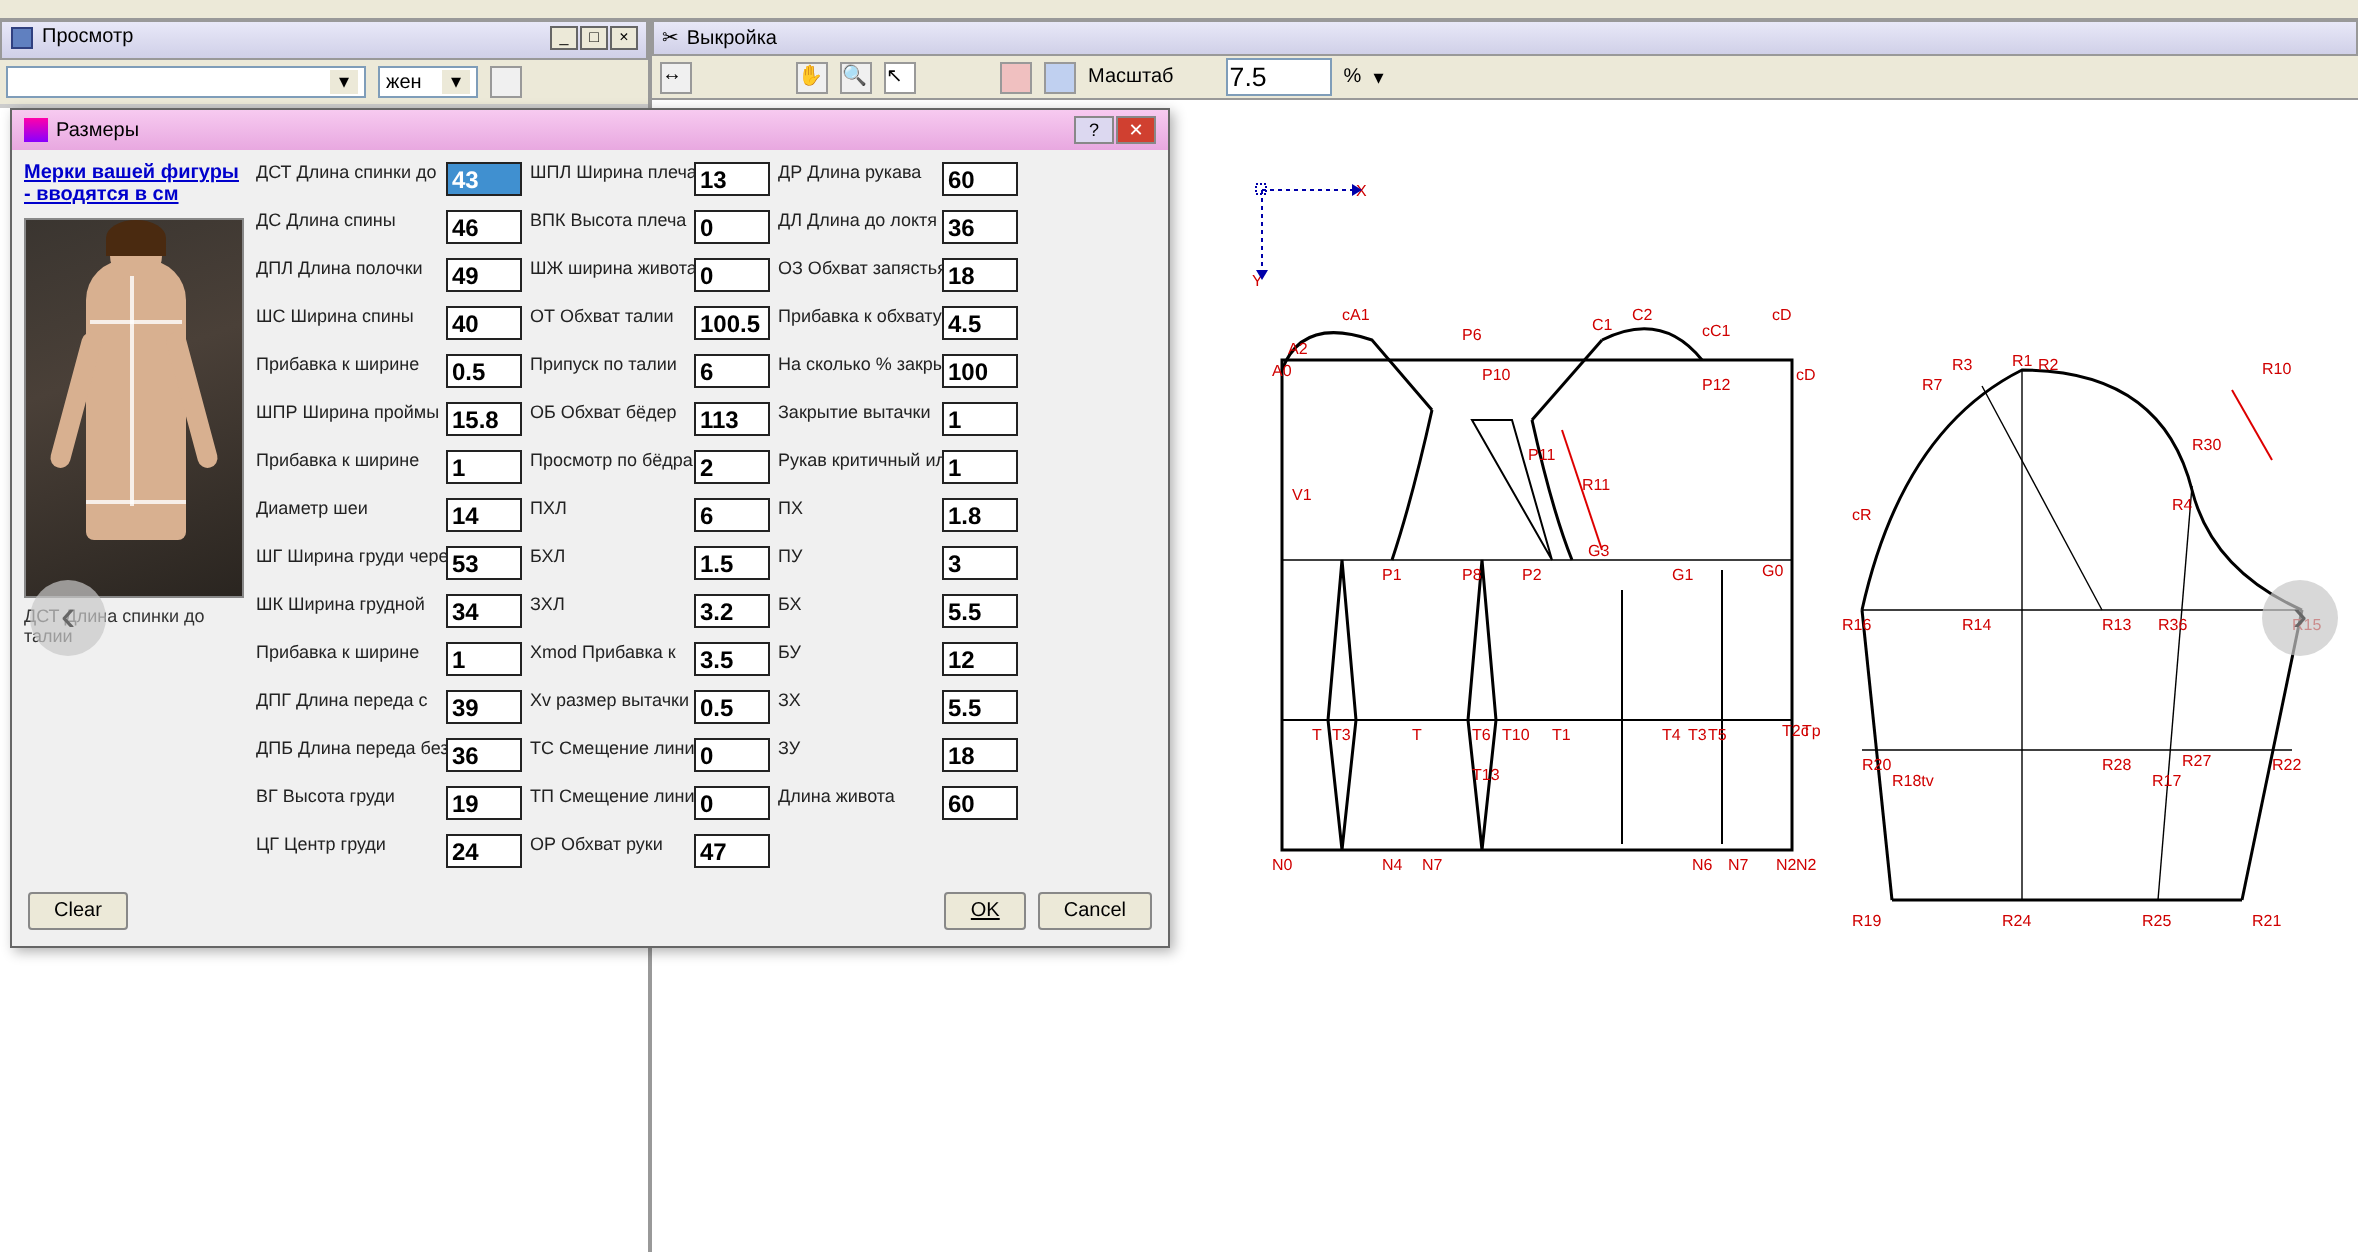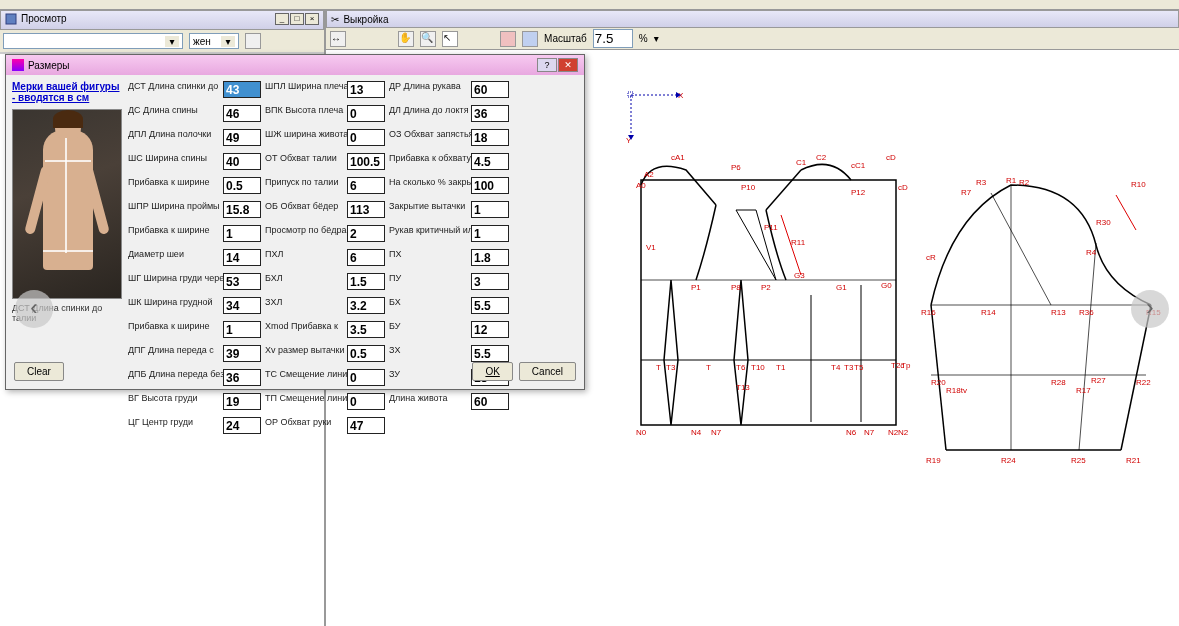--- a/index.html
+++ b/index.html
@@ -101,36 +101,37 @@
   gap: 6px;
   height: 22px;
 }
 .tool-icon {
   width: 16px; height: 16px;
   border: 1px solid #999;
   background: #f0f0f0;
 }
 .scale-input {
   border: 1px solid #7f9db9;
-  width: 40px;
+  width: 53px;
   padding: 1px;
+  margin-left: 20px;
 }
 .canvas {
   position: relative;
   background: #fff;
   height: 570px;
 }
 
 
 .dialog {
   position: absolute;
   left: 5px;
   top: 54px;
   width: 580px;
-  height: 336px;
+  height: 420px;
   background: #f0f0f0;
   border: 1px solid #666;
   box-shadow: 2px 2px 6px rgba(0,0,0,0.3);
   z-index: 100;
 }
 .dialog-title {
   background: linear-gradient(#f7caf0, #e8a8e0);
   padding: 3px 6px;
   display: flex;
   align-items: center;

